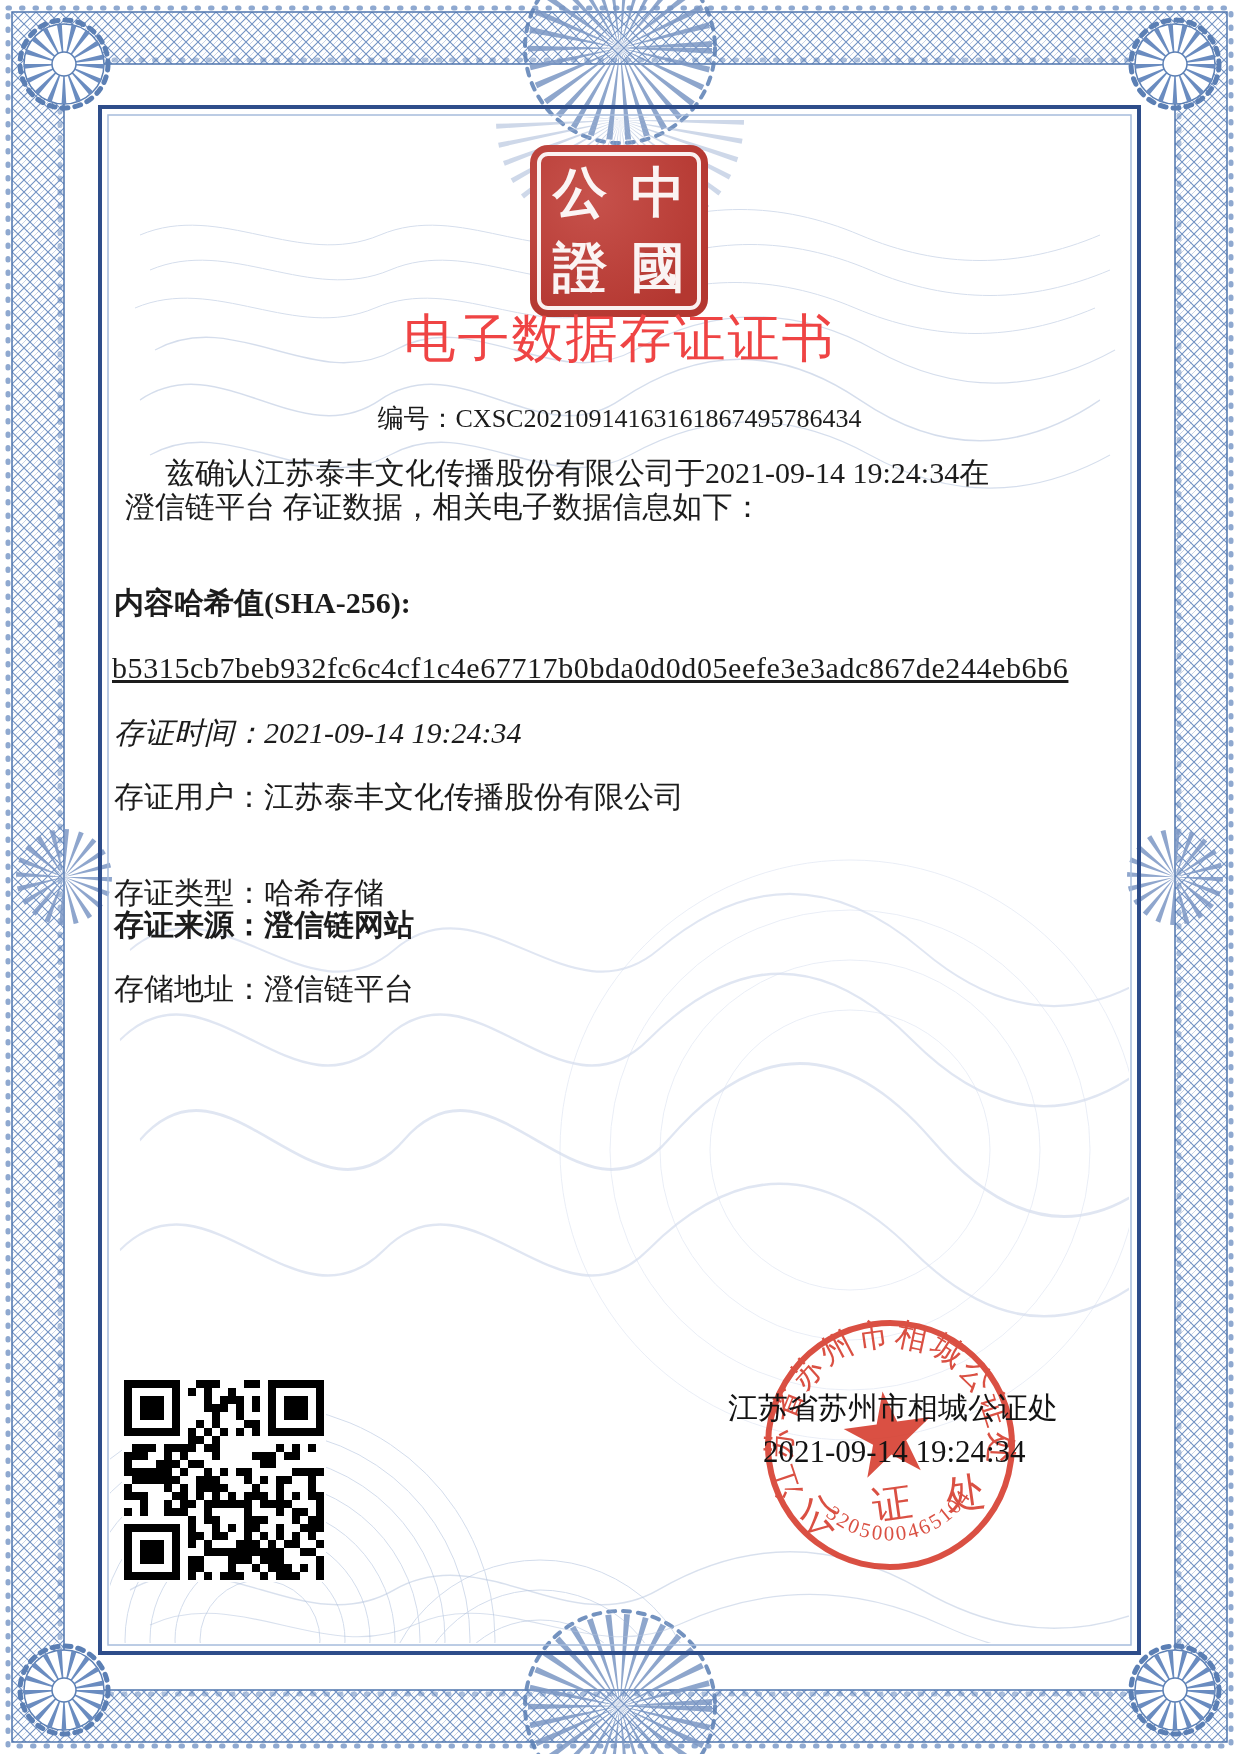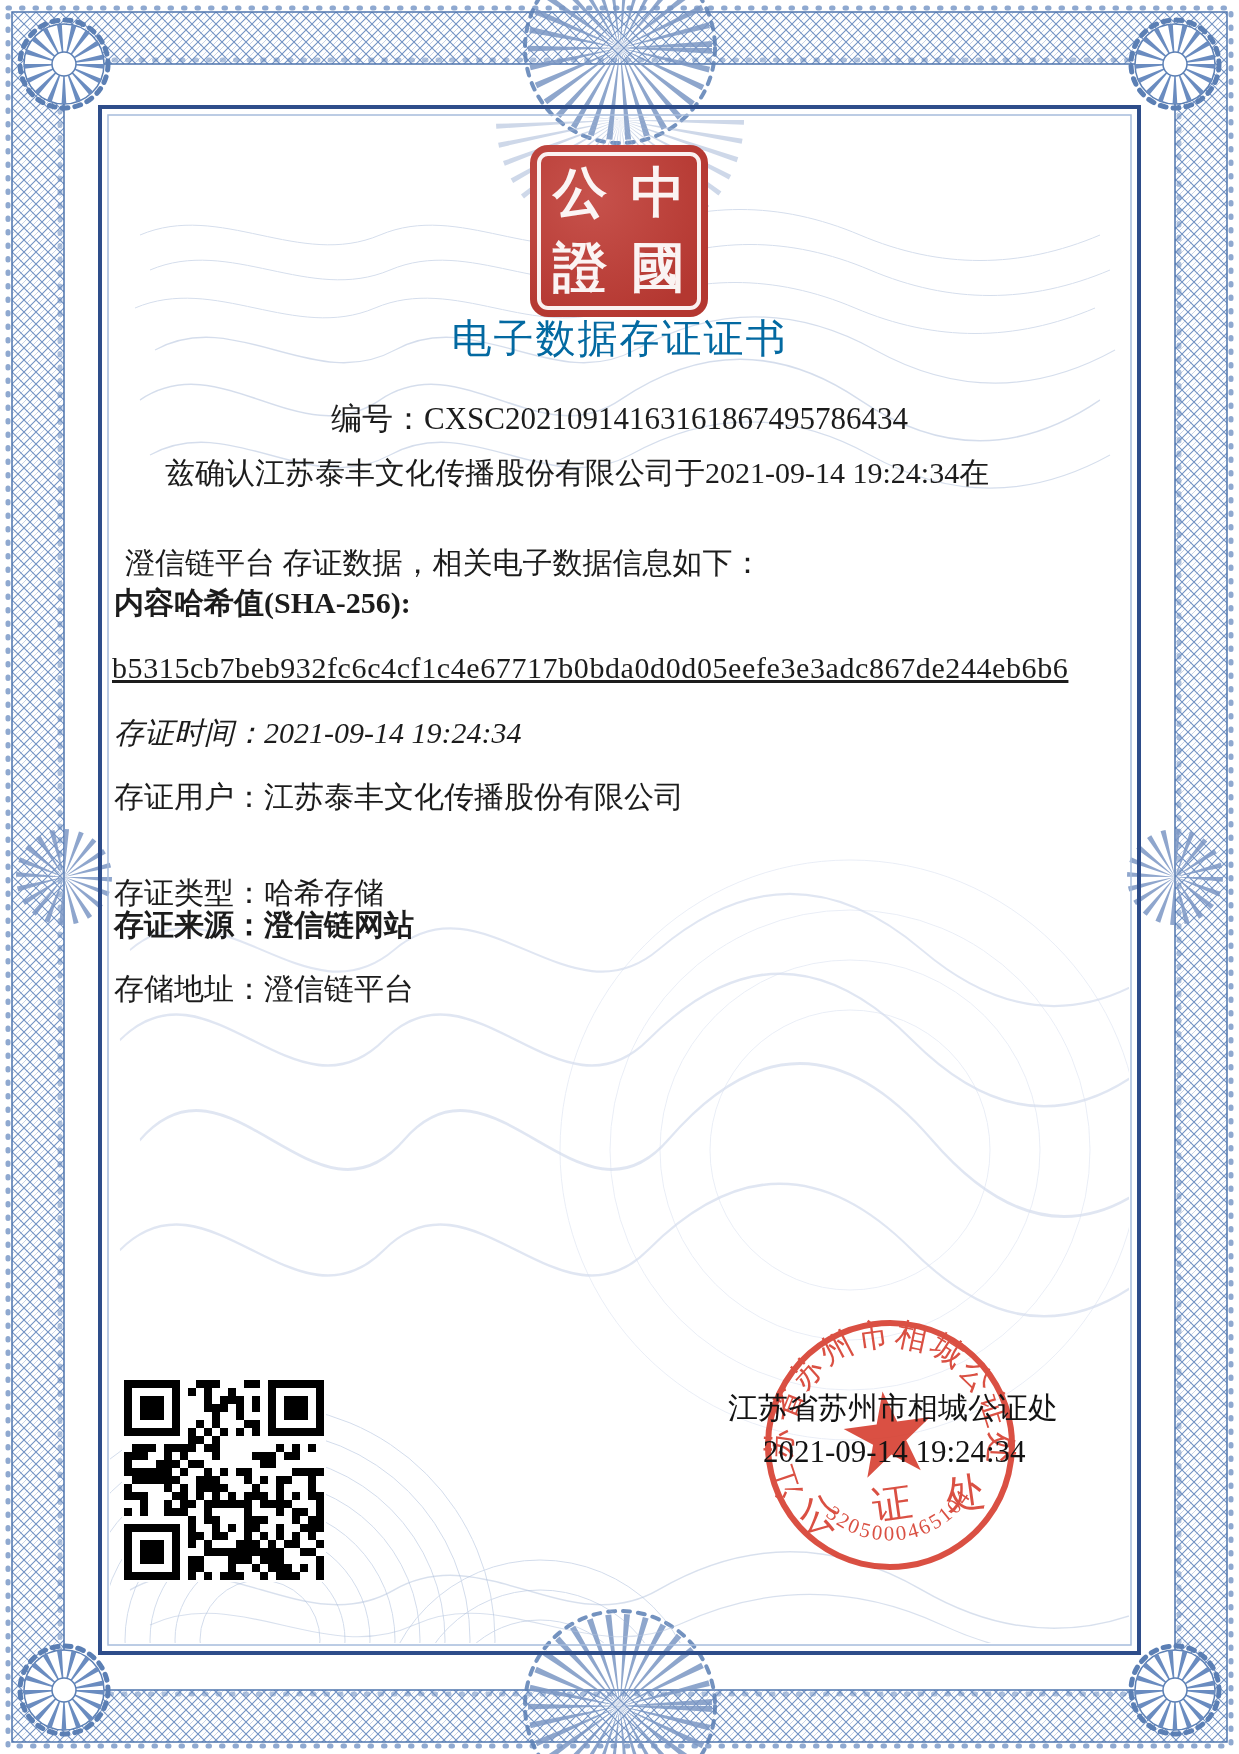--- a/index.html
+++ b/index.html
@@ -17,24 +17,24 @@
     background-image:radial-gradient(circle at 35% 30%, rgba(255,255,255,.12), rgba(0,0,0,.06) 80%);
   }
   #top-seal .inner{
     position:absolute;inset:7px;border:4px solid rgba(255,255,255,.93);border-radius:11px;
     display:grid;grid-template-columns:1fr 1fr;grid-template-rows:1fr 1fr;
   }
   #top-seal .ch{
     display:flex;align-items:center;justify-content:center;
     color:#fff;font-size:54px;font-weight:700;opacity:.94;
   }
-  #title{top:318px;font-size:40px;letter-spacing:2px;color:#0369a1;}
-  #serial-line{top:398px;font-size:31px;}
+  #title{top:318px;font-size:52px;letter-spacing:2px;color:#ef4444;}
+  #serial-line{top:398px;font-size:26px;}
   #intro1{left:165px;top:452px;}
-  #intro2{left:125px;top:542px;}
+  #intro2{left:125px;top:486px;}
   #hash-label{left:114px;top:582px;font-weight:bold;}
   #hash-value{left:112px;top:647px;letter-spacing:0.6px;font-size:30px;text-decoration:underline;}
   .field-row{left:114px;}
   #qr{position:absolute;left:122px;top:1378px;z-index:3;background:#fff;}
   #round-seal{position:absolute;left:748px;top:1298px;z-index:3;}
   #notary-name{left:728px;top:1387px;color:#131313;font-size:30px;}
   #notary-time{left:763px;top:1431px;color:#131313;font-size:31px;}
 </style>
 </head>
 <body>

